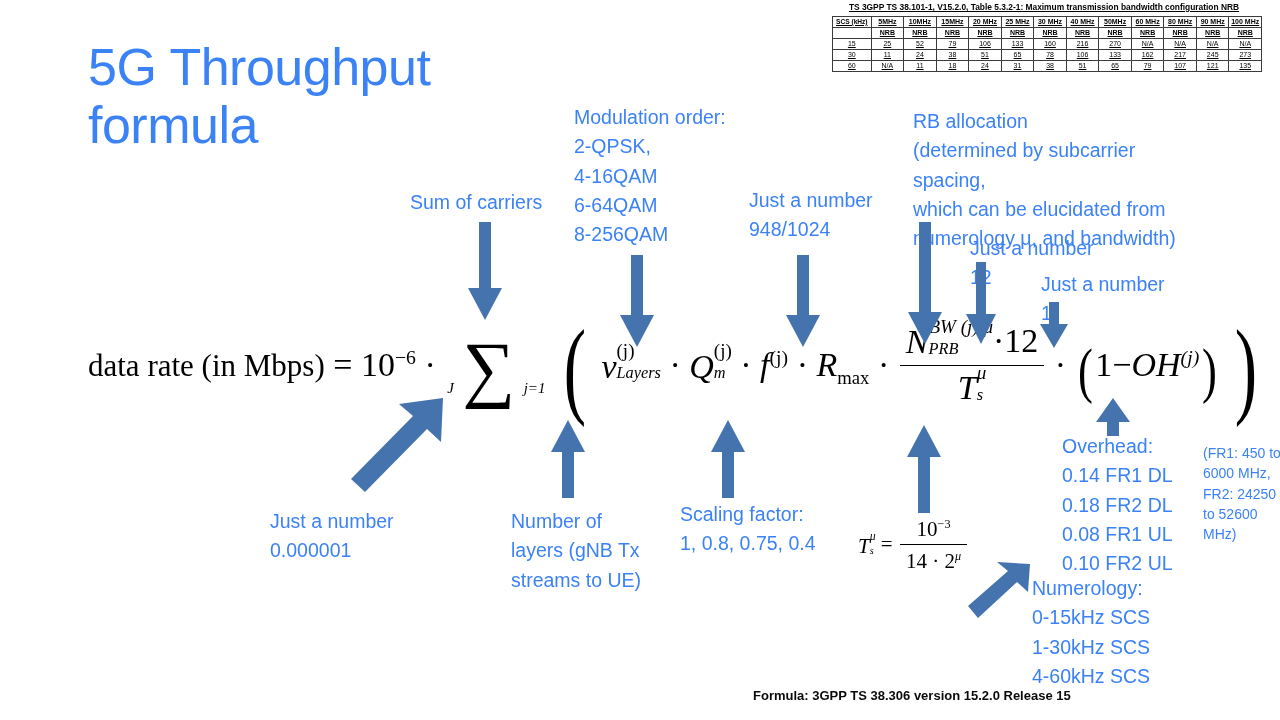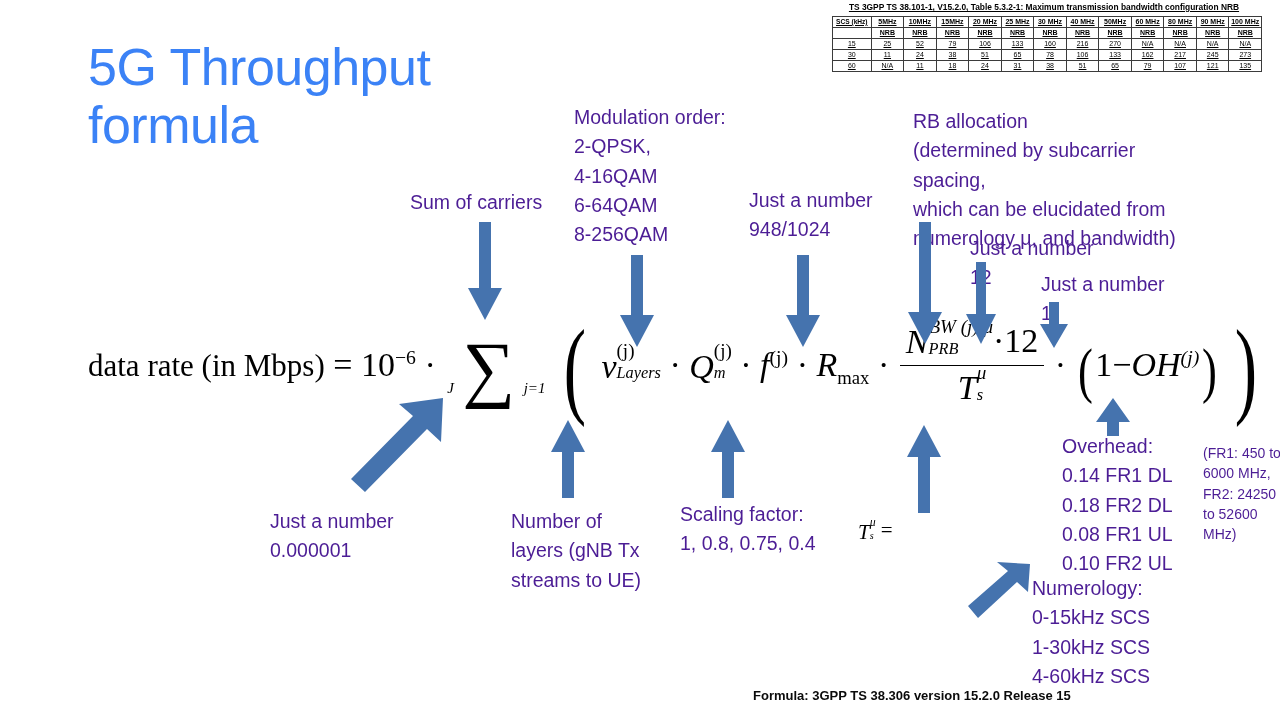--- a/index.html
+++ b/index.html
@@ -25,21 +25,21 @@
     line-height: 1.12;
     font-weight: 400;
     color: #3b82f6;
     letter-spacing: -0.5px;
   }
 
   
   .callout {
     font-size: 19.5px;
     line-height: 1.5;
-    color: #4c1d95;
+    color: #3b82f6;
     white-space: pre-line;
   }
   .callout.small {
     font-size: 14px;
     line-height: 1.45;
   }
 
   
   .arrow { position: absolute; }
   .arrow svg { display: block; overflow: visible; }
@@ -323,20 +323,25 @@
   <span>·</span>
 
   <span class="medparen">(</span><span>1</span><span>−</span><span class="italic">OH</span><span class="sup italic">(j)</span><span class="medparen">)</span>
 
   <span class="bigparen">)</span>
 </div>
 
 <div class="abs math" id="ts-formula">
   <span class="vss"><span class="base italic">T</span><span class="stack"><span class="up italic">μ</span><span class="dn">s</span></span></span>
   <span>=</span>
+  <span class="frac">
+    <span class="num"><span>10</span><span class="sup">−3</span></span>
+    <span class="bar"></span>
+    <span class="den"><span>14 · 2</span><span class="sup italic">μ</span></span>
+  </span>
 </div>
 
 <div class="abs callout" style="left:410px; top:188px;">Sum of carriers</div>
 <div class="abs callout" style="left:574px; top:103px;">Modulation order:
 2-QPSK,
 4-16QAM
 6-64QAM
 8-256QAM</div>
 <div class="abs callout" style="left:749px; top:186px;">Just a number
 948/1024</div>

